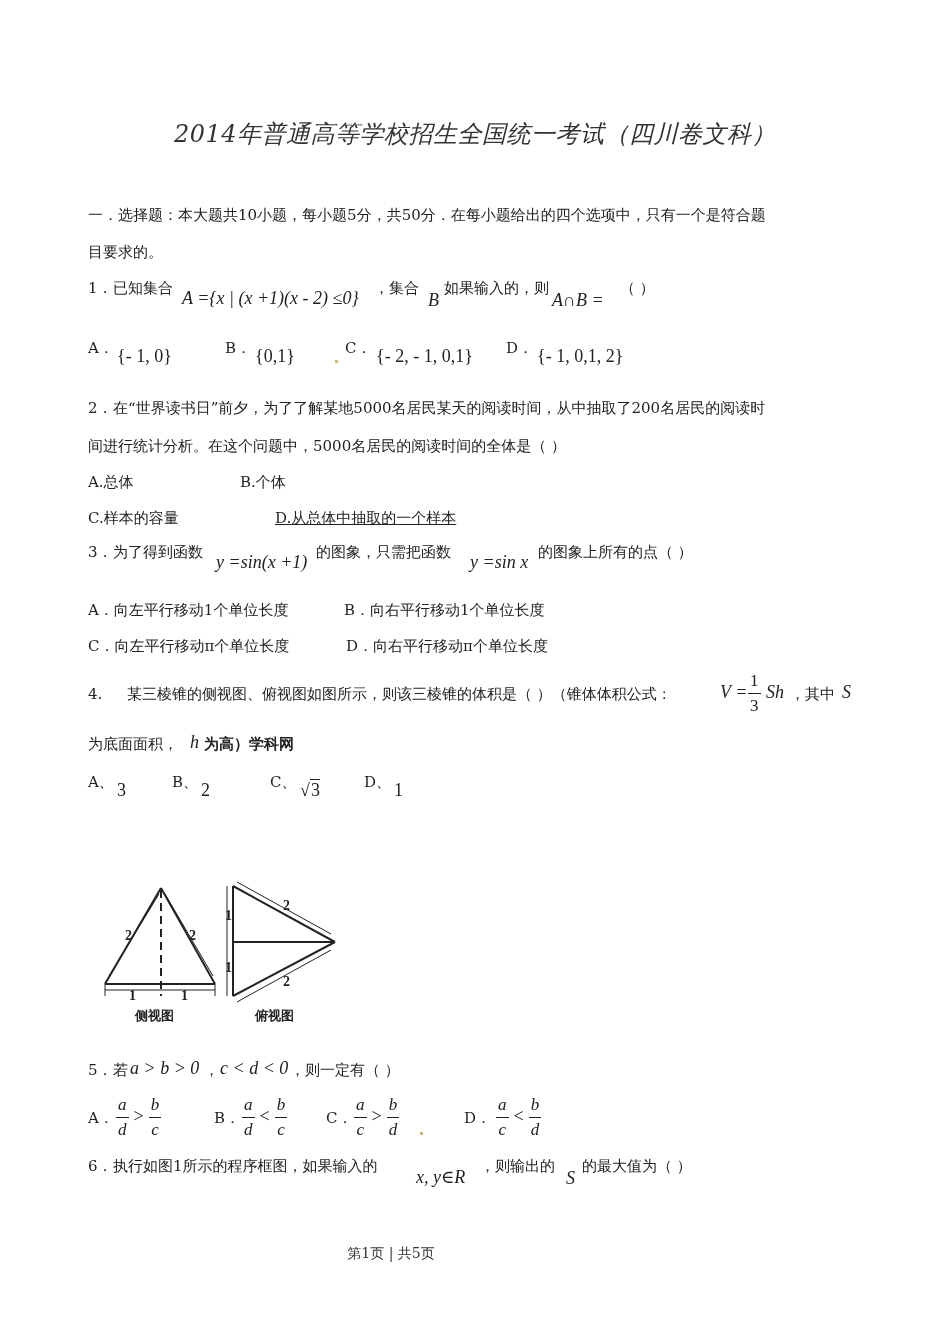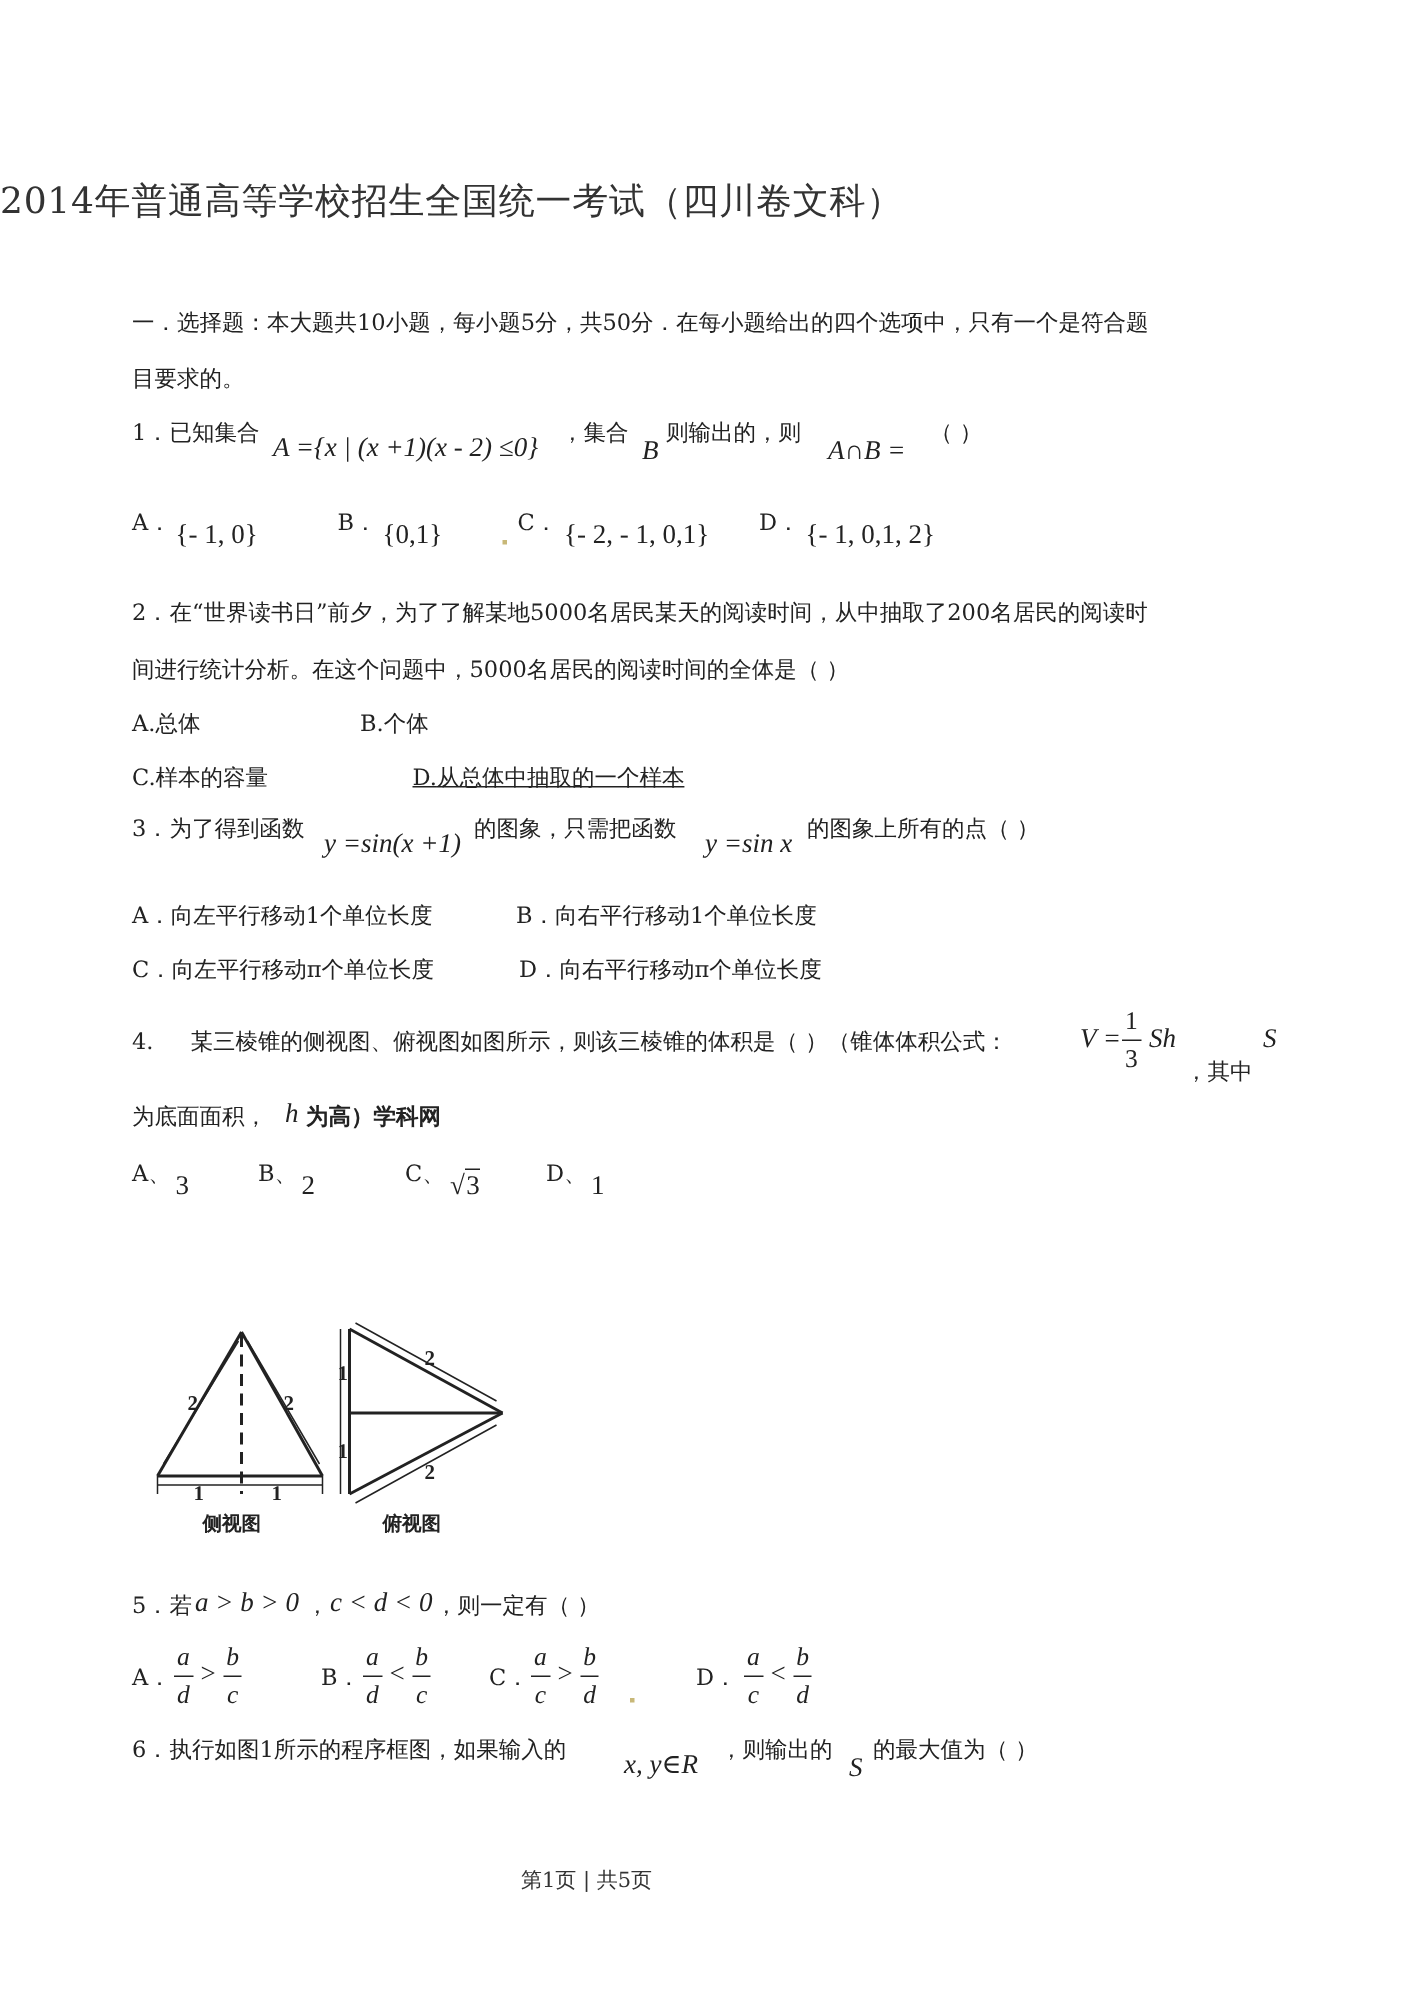--- a/index.html
+++ b/index.html
@@ -1,20 +1,20 @@
 <!DOCTYPE html>
 <html><head>
 <meta charset="utf-8">
 <style>
   html, body { margin: 0; padding: 0; background: #ffffff; }
   body { width: 950px; height: 1344px; position: relative; overflow: hidden;
          font-family: "DejaVu Serif", "Liberation Serif", serif; color: #222; }
   .abs { position: absolute; white-space: nowrap; }
-  .title { left: 0; width: 950px; top: 118px; font-size: 24px; color: #333;
-           font-family: "DejaVu Serif", serif; letter-spacing: 0.5px; }
+  .title { left: 0; width: 950px; top: 118px; text-align: center; font-size: 24px; color: #333;
+           font-family: "DejaVu Serif", serif; letter-spacing: 0.5px; font-style: italic; }
   .txt { font-size: 15px; line-height: 20px; color: #222; }
   .math { font-family: "Liberation Serif", "DejaVu Serif", serif; font-style: italic; font-size: 18px; }
   .mathn { font-family: "Liberation Serif", "DejaVu Serif", serif; font-size: 18px; }
   .frac { display: inline-flex; flex-direction: column; align-items: center; vertical-align: middle;
           font-family: "Liberation Serif", serif; font-style: italic; font-size: 17px; line-height: 18px; }
   .frac .num { border-bottom: 1px solid #222; padding: 0 2px 3px 2px; }
   .frac .den { padding: 3px 2px 0 2px; }
   .footer { left: 0; width: 782px; top: 1245px; text-align: center; font-size: 14px; color: #333; }
   .dot { display:inline-block; width:3px; height:3px; background:#c8b878; vertical-align: baseline; }
   .fig { left: 95px; top: 858px; width: 260px; height: 180px; }
@@ -27,21 +27,21 @@
 
 <div class="abs txt" style="left:88px; top:205px;">一．选择题：本大题共10小题，每小题5分，共50分．在每小题给出的四个选项中，只有一个是符合题</div>
 <div class="abs txt" style="left:88px; top:242px;">目要求的。</div>
 
 <div>
   <span class="abs txt" style="left:88px; top:278px;">1．</span>
   <span class="abs txt" style="left:113px; top:278px;">已知集合</span>
   <span class="abs math" style="left:182px; top:288px;">A ={x | (x +1)(x - 2) ≤0}</span>
   <span class="abs txt" style="left:374px; top:278px;">，集合</span>
   <span class="abs math" style="left:428px; top:290px;">B</span>
-  <span class="abs txt" style="left:444px; top:278px;">则输出的，则</span>
+  <span class="abs txt" style="left:444px; top:278px;">如果输入的，则</span>
   <span class="abs math" style="left:552px; top:290px;">A∩B =</span>
   <span class="abs txt" style="left:620px; top:278px;">（    ）</span>
 
   <span class="abs txt" style="left:88px; top:338px;">A．</span>
   <span class="abs mathn" style="left:117px; top:346px;">{- 1, 0}</span>
   <span class="abs txt" style="left:225px; top:338px;">B．</span>
   <span class="abs mathn" style="left:255px; top:346px;">{0,1}</span>
   <span class="abs" style="left:335px; top:348px;"><span class="dot"></span></span>
   <span class="abs txt" style="left:345px; top:338px;">C．</span>
   <span class="abs mathn" style="left:376px; top:346px;">{- 2, - 1, 0,1}</span>
@@ -76,21 +76,21 @@
 
 <div>
   <span class="abs txt" style="left:88px; top:684px;">4.</span>
   <span class="abs txt" style="left:100px; top:684px;margin-left:27px;">某三棱锥的侧视图、俯视图如图所示，则该三棱锥的体积是（    ）（锥体体积公式：</span>
   <span class="abs math" style="left:720px; top:682px;">V =</span>
   <span class="abs frac" style="left:748px; top:672px;">
     <span class="num" style="font-style:normal;">1</span>
     <span class="den" style="font-style:normal;">3</span>
   </span>
   <span class="abs math" style="left:766px; top:682px;">Sh</span>
-  <span class="abs txt" style="left:790px; top:684px;margin-top:20px;">，其中</span>
+  <span class="abs txt" style="left:790px; top:684px;">，其中</span>
   <span class="abs math" style="left:842px; top:682px;">S</span>
   <span class="abs txt" style="left:88px; top:734px;">为底面面积，</span>
   <span class="abs math" style="left:190px; top:732px;">h</span>
   <span class="abs txt" style="left:204px; top:734px;font-weight:bold;">为高）学科网</span>
 
   <span class="abs txt" style="left:88px; top:772px;">A、</span>
   <span class="abs mathn" style="left:117px; top:780px;">3</span>
   <span class="abs txt" style="left:172px; top:772px;">B、</span>
   <span class="abs mathn" style="left:201px; top:780px;">2</span>
   <span class="abs txt" style="left:270px; top:772px;">C、</span>

